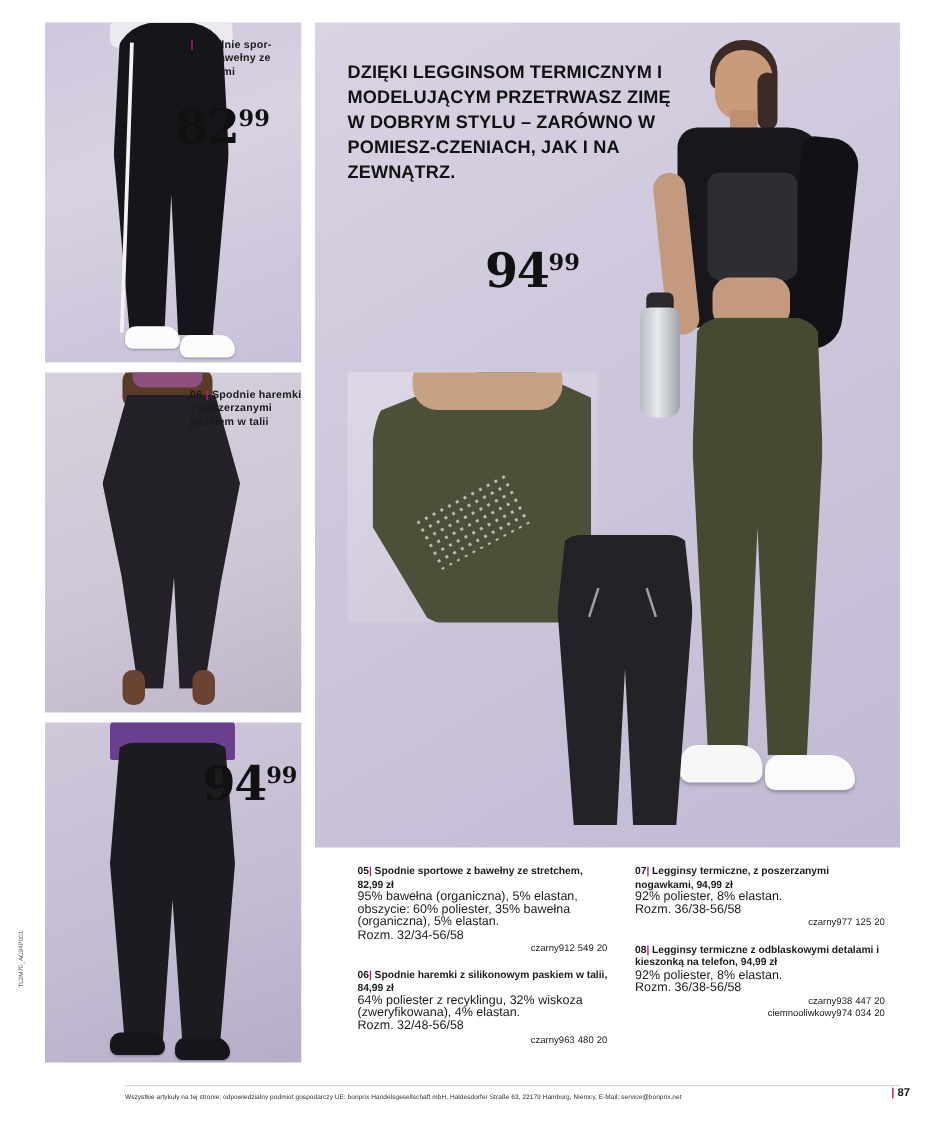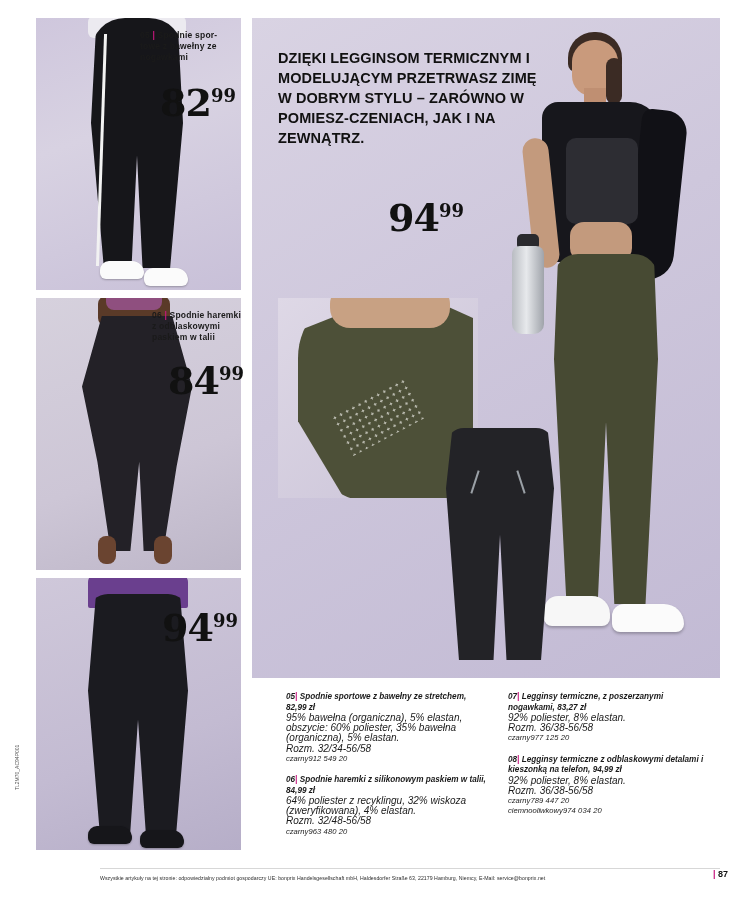--- a/index.html
+++ b/index.html
@@ -162,28 +162,28 @@
     position: absolute; left: 278px; top: 48px; width: 262px;
     font-size: 14.5px; font-weight: 700; line-height: 20px;
     letter-spacing: .1px; color: #111;
     text-transform: uppercase;
   }
 
   
   #info {
     position: absolute; left: 286px; top: 692px; width: 434px;
   }
-  .info-col { position: absolute; top: 0; width: 200px; font-style: italic; }
+  .info-col { position: absolute; top: 0; width: 200px; }
   .info-col.left { left: 0; }
   .info-col.right { left: 222px; }
   .blk { margin-bottom: 11px; }
   .blk .hdr { font-size: 8.2px; font-weight: 700; line-height: 10.5px; }
   .blk .hdr .sep { color: #c7157e; font-weight: 700; }
   .blk .body { font-size: 10px; line-height: 10.2px; font-weight: 400; color:#1a1a1a;}
-  .artrow { display:flex; justify-content: flex-start; font-size: 7.6px; line-height:10.2px;}
+  .artrow { display:flex; justify-content: flex-end; font-size: 7.6px; line-height:10.2px;}
   .artrow .code { letter-spacing: .1px; }
 
   
   #footer-line {
     position: absolute; left: 100px; top: 874px; width: 560px;
     font-size: 5.2px; line-height: 8px; color: #2b2b2b; letter-spacing: .05px;
   }
   #page-num {
     position: absolute; right: 28px; top: 869px;
     font-size: 9px; font-weight: 700; color: #111;
@@ -226,33 +226,30 @@
     <div class="shoe" style="left:52px; top:248px; background:#16161a;"></div>
     <div class="shoe" style="left:104px; top:252px; background:#16161a;"></div>
   </div>
 
   <div class="callout" style="left:140px; top:30px; width:96px;">
     <div class="num-line">
       <span class="num">05</span>
       <span class="sep">|</span>
       <span class="desc">Spodnie spor- towe z bawełny ze nogawkami</span>
     </div>
-    <div class="price" style="margin-top:14px; text-align:right;">
+    <div class="price" style="margin-top:14px; text-align:left;">
       <span>82</span><span class="cents">99</span>
     </div>
   </div>
 
   <div class="callout" style="left:152px; top:310px; width:92px;">
     <div class="num-line">
       <span class="num">06</span>
       <span class="sep">|</span>
-      <span class="desc">Spodnie haremki z odblaskowymi paskiem w talii</span>
-    </div>
-    <div class="price" style="margin-top:12px; text-align:right;">
-      <span>84</span><span class="cents">99</span>
+      <span class="desc">Spodnie haremki z poszerzanymi paskiem w talii</span>
     </div>
   </div>
 
   <div class="callout" style="left:140px; top:590px; width:98px;">
     <div class="price" style="margin-top:12px; text-align:right;">
       <span>94</span><span class="cents">99</span>
     </div>
   </div>
 
   <div id="right-panel">
@@ -326,40 +323,40 @@
         </div>
       </div>
 
     </div>
 
     <div class="info-col right">
 
       <div class="blk">
         <div class="hdr">
           <span>07</span><span class="sep">|</span>
-          <span>Legginsy termiczne, z poszerzanymi nogawkami, 83,27 zł</span>
+          <span>Legginsy termiczne, z poszerzanymi nogawkami, 94,99 zł</span>
         </div>
         <div class="body" style="white-space:pre-line;">92% poliester, 8% elastan.
 Rozm. 36/38-56/58</div>
         <div class="artrow">
           <span>czarny</span>
           <span class="code">977 125 20</span>
         </div>
       </div>
 
       <div class="blk">
         <div class="hdr">
           <span>08</span><span class="sep">|</span>
           <span>Legginsy termiczne z odblaskowymi detalami i kieszonką na telefon, 94,99 zł</span>
         </div>
         <div class="body" style="white-space:pre-line;">92% poliester, 8% elastan.
 Rozm. 36/38-56/58</div>
         <div class="artrow">
           <span>czarny</span>
-          <span class="code">789 447 20</span>
+          <span class="code">938 447 20</span>
         </div>
         <div class="artrow">
           <span>ciemnooliwkowy</span>
           <span class="code">974 034 20</span>
         </div>
       </div>
 
     </div>
   </div>
 

